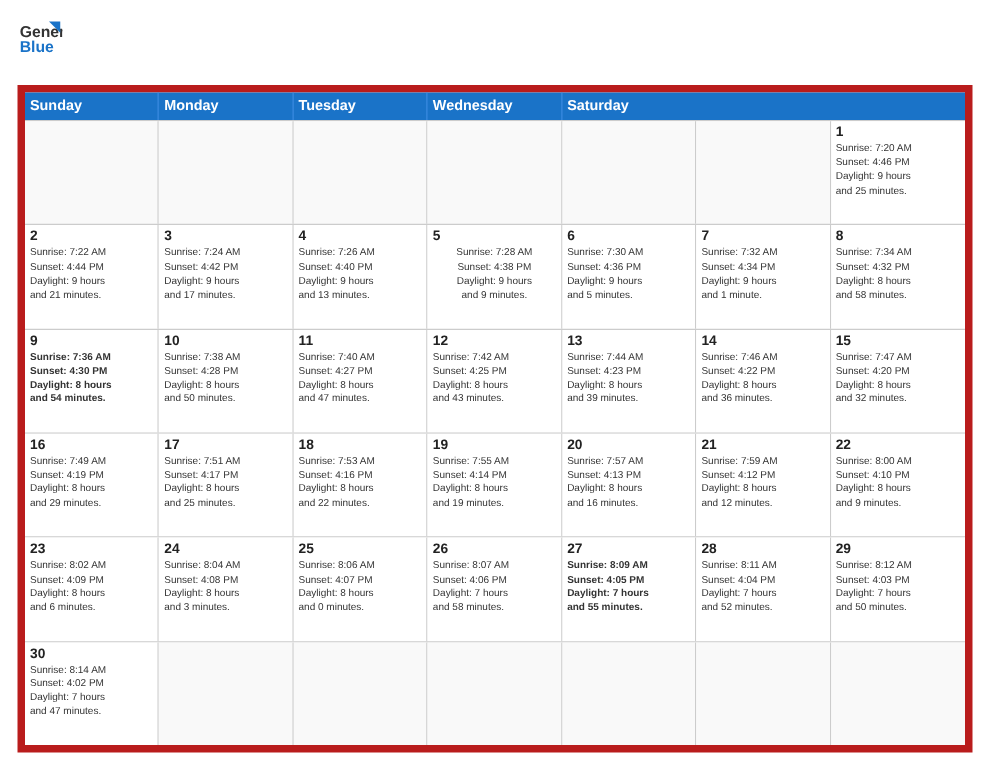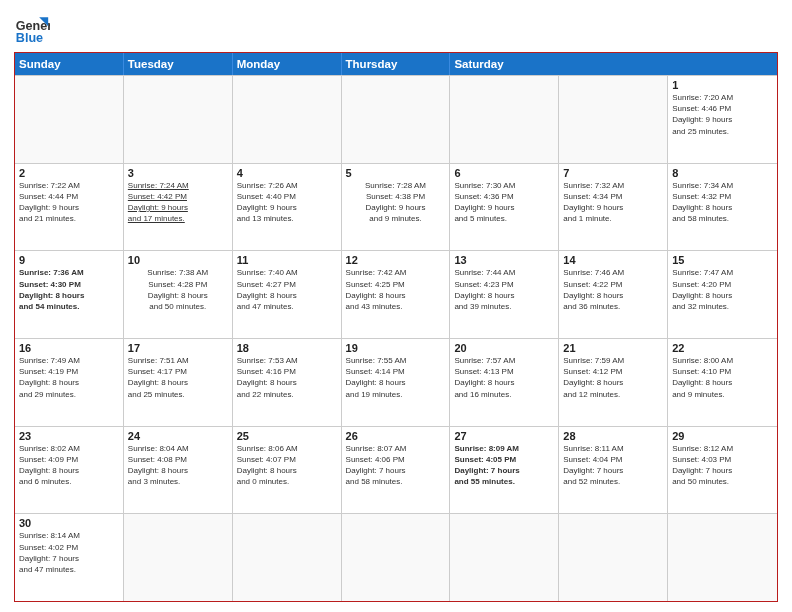--- a/index.html
+++ b/index.html
@@ -42,21 +42,22 @@
       line-height: 1.1;
     }
     .location {
       font-size: 14px;
       color: #444;
     }
     .calendar {
       flex: 1;
       display: flex;
       flex-direction: column;
-      border: 1px solid #b91c1c;
+      border: 6px solid #b91c1c;
+      margin-top: 16px;
     }
     .day-headers {
       display: grid;
       grid-template-columns: repeat(7, 1fr);
       background: #1a73c8;
     }
     .day-header {
       color: #fff;
       font-size: 11.5px;
       font-weight: bold;
@@ -113,23 +114,23 @@
       </svg>
     </div>
     <div class="title-block">
       <div class="month-title"></div>
       <div class="location"></div>
     </div>
   </div>
   <div class="calendar">
     <div class="day-headers" id="day-headers-row">
         <div class="day-header">Sunday</div>
+        <div class="day-header">Monday</div>
         <div class="day-header">Tuesday</div>
-        <div class="day-header">Monday</div>
-        <div class="day-header">Thursday</div>
+        <div class="day-header">Wednesday</div>
         <div class="day-header">Saturday</div>
       </div>
     <div class="weeks" id="weeks-container">
         <div class="week">
           <div class="cell empty"></div>
           <div class="cell empty"></div>
           <div class="cell empty"></div>
           <div class="cell empty"></div>
           <div class="cell empty"></div>
           <div class="cell empty"></div>
@@ -144,21 +145,21 @@
         <div class="week">
           <div class="cell">
             <div class="cell-date">2</div>
             <div class="cell-info" style="white-space: pre-line;">Sunrise: 7:22 AM
 Sunset: 4:44 PM
 Daylight: 9 hours
 and 21 minutes.</div>
           </div>
           <div class="cell">
             <div class="cell-date">3</div>
-            <div class="cell-info" style="white-space: pre-line; text-decoration: underline;">Sunrise: 7:24 AM
+            <div class="cell-info" style="white-space: pre-line;">Sunrise: 7:24 AM
 Sunset: 4:42 PM
 Daylight: 9 hours
 and 17 minutes.</div>
           </div>
           <div class="cell">
             <div class="cell-date">4</div>
             <div class="cell-info" style="white-space: pre-line;">Sunrise: 7:26 AM
 Sunset: 4:40 PM
 Daylight: 9 hours
 and 13 minutes.</div>
@@ -195,21 +196,21 @@
         <div class="week">
           <div class="cell">
             <div class="cell-date">9</div>
             <div class="cell-info" style="white-space: pre-line; font-weight: bold;">Sunrise: 7:36 AM
 Sunset: 4:30 PM
 Daylight: 8 hours
 and 54 minutes.</div>
           </div>
           <div class="cell">
             <div class="cell-date">10</div>
-            <div class="cell-info" style="white-space: pre-line; text-align: center;">Sunrise: 7:38 AM
+            <div class="cell-info" style="white-space: pre-line;">Sunrise: 7:38 AM
 Sunset: 4:28 PM
 Daylight: 8 hours
 and 50 minutes.</div>
           </div>
           <div class="cell">
             <div class="cell-date">11</div>
             <div class="cell-info" style="white-space: pre-line;">Sunrise: 7:40 AM
 Sunset: 4:27 PM
 Daylight: 8 hours
 and 47 minutes.</div>

